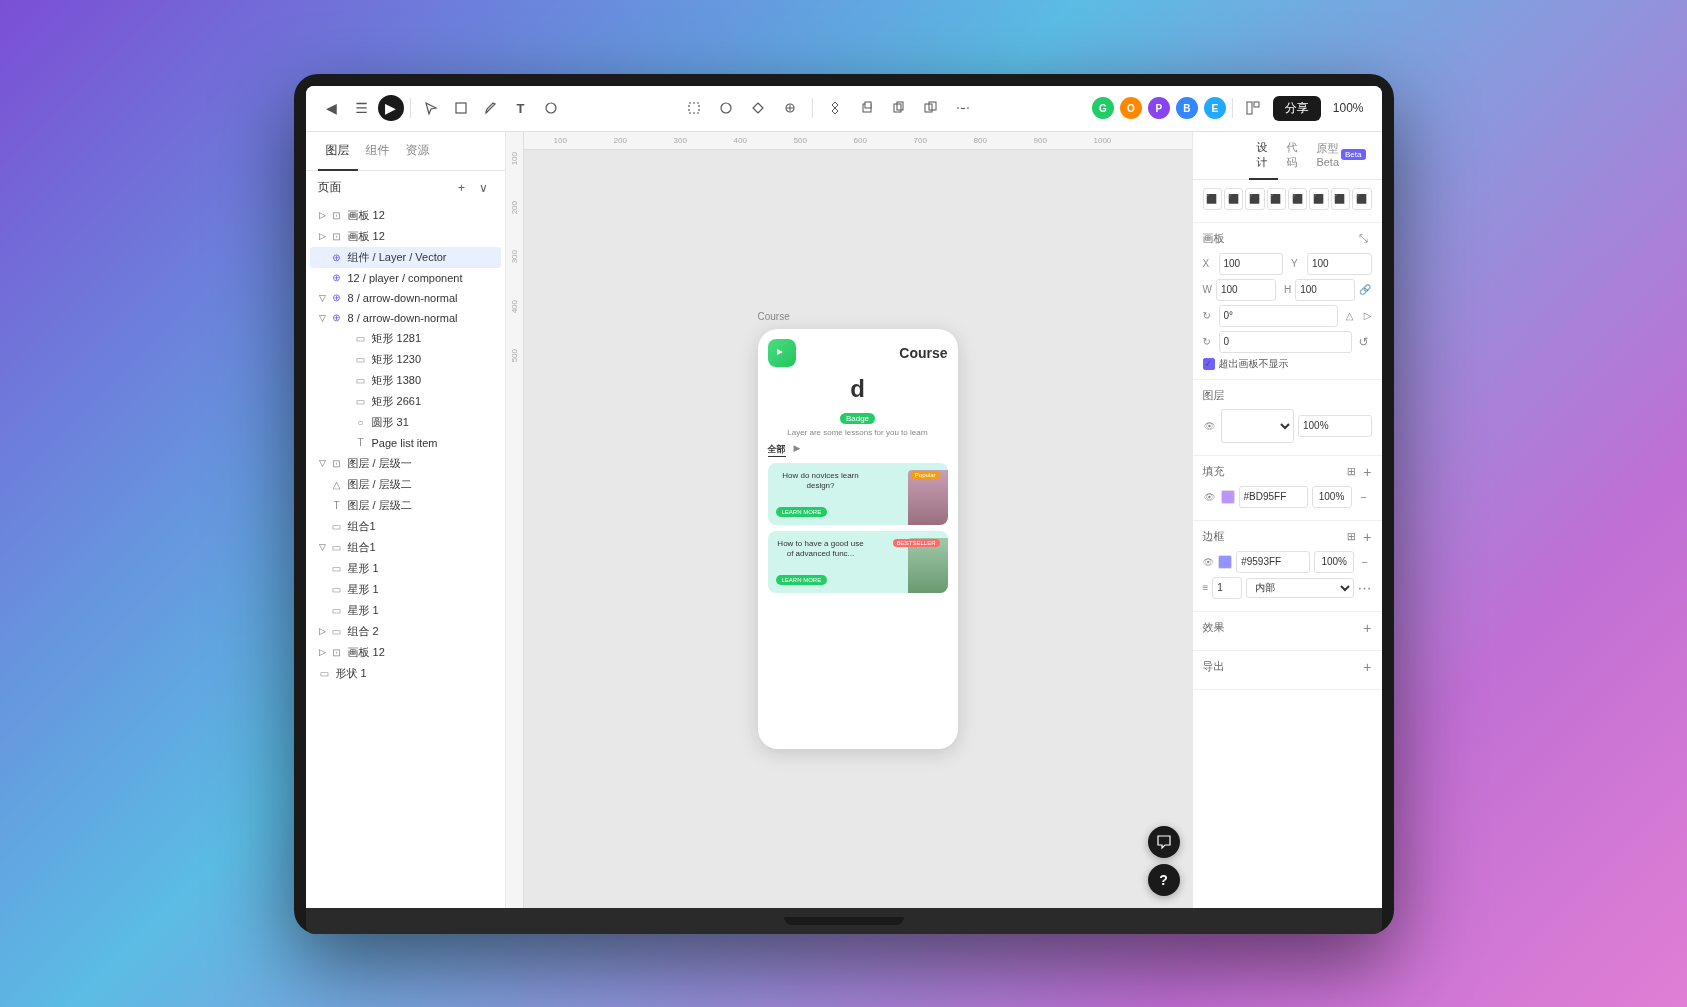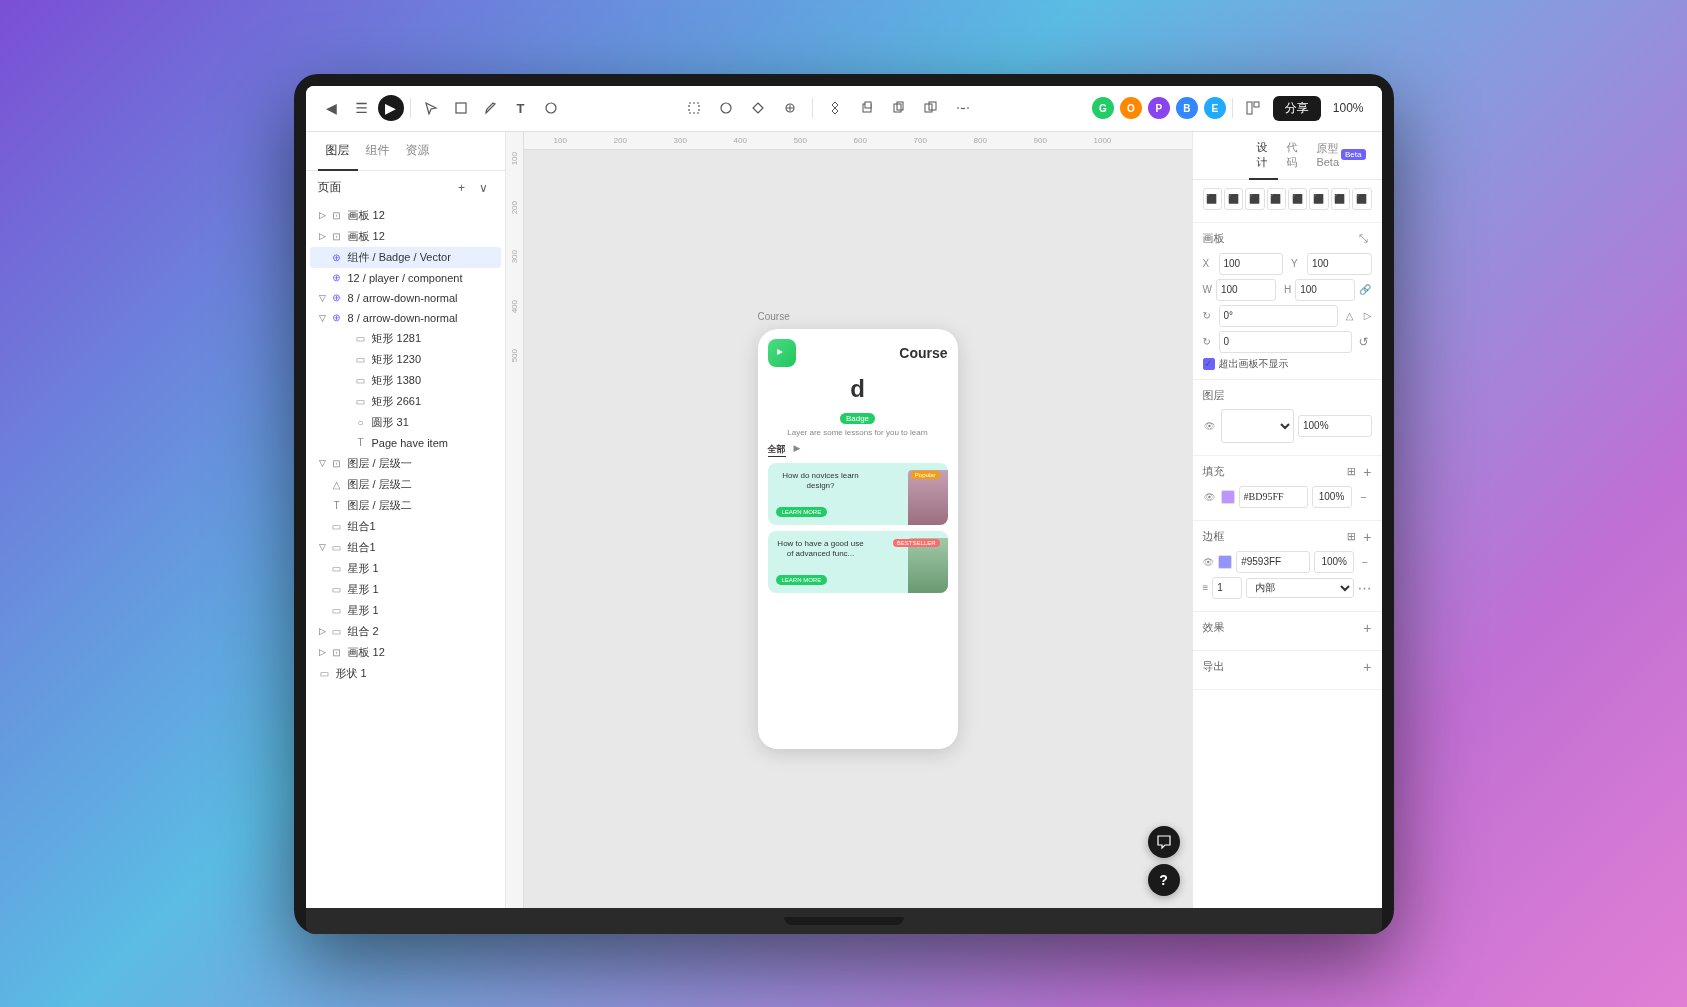--- a/index.html
+++ b/index.html
@@ -762,21 +762,21 @@
 
             <div class="layer-item">
               <span class="layer-toggle">▷</span>
               <span class="layer-icon" style="color:#888;">⊡</span>
               <span>画板 12</span>
             </div>
 
             <div class="layer-item selected">
               <span class="layer-toggle"> </span>
               <span class="layer-icon" style="color:#6c63ff;">⊕</span>
-              <span>组件 / Badge / Vector</span>
+              <span>组件 / Layer / Vector</span>
             </div>
 
             <div class="layer-item">
               <span class="layer-toggle"> </span>
               <span class="layer-icon" style="color:#6c63ff;">⊕</span>
               <span>12 / player / component</span>
             </div>
 
             <div class="layer-item">
               <span class="layer-toggle">▽</span>
@@ -805,21 +805,21 @@
             <div class="layer-item layer-indent-3">
               <span class="layer-icon" style="color:#888;">▭</span>
               <span>矩形 2661</span>
             </div>
             <div class="layer-item layer-indent-3">
               <span class="layer-icon" style="color:#888;">○</span>
               <span>圆形 31</span>
             </div>
             <div class="layer-item layer-indent-3">
               <span class="layer-icon" style="color:#888;font-size:10px;">T</span>
-              <span>Page have item</span>
+              <span>Page list item</span>
             </div>
 
             <div class="layer-item">
               <span class="layer-toggle">▽</span>
               <span class="layer-icon" style="color:#888;">⊡</span>
               <span>图层 / 层级一</span>
             </div>
             <div class="layer-item layer-indent-1">
               <span class="layer-icon" style="color:#888;">△</span>
               <span>图层 / 层级二</span>
@@ -1021,21 +1021,21 @@
             <div class="right-section-header">
               <span>填充</span>
               <div style="display:flex;gap:4px;">
                 <div class="icon-btn">⊞</div>
                 <div class="add-btn">+</div>
               </div>
             </div>
             <div class="color-row input-row">
               <div class="eye-icon">👁</div>
               <div class="color-swatch" style="background:#BD95FF;"></div>
-              <input class="color-value-field" value="#BD95FF" style="width: 56px; font-family: Liberation Serif, serif;">
+              <input class="color-value-field" value="#BD95FF" style="width: 56px;">
               <input class="opacity-field" value="100%" style="">
               <div class="icon-btn">−</div>
             </div>
           </div>
 
           <div class="right-section">
             <div class="right-section-header">
               <span>边框</span>
               <div style="display:flex;gap:4px;">
                 <div class="icon-btn">⊞</div>

